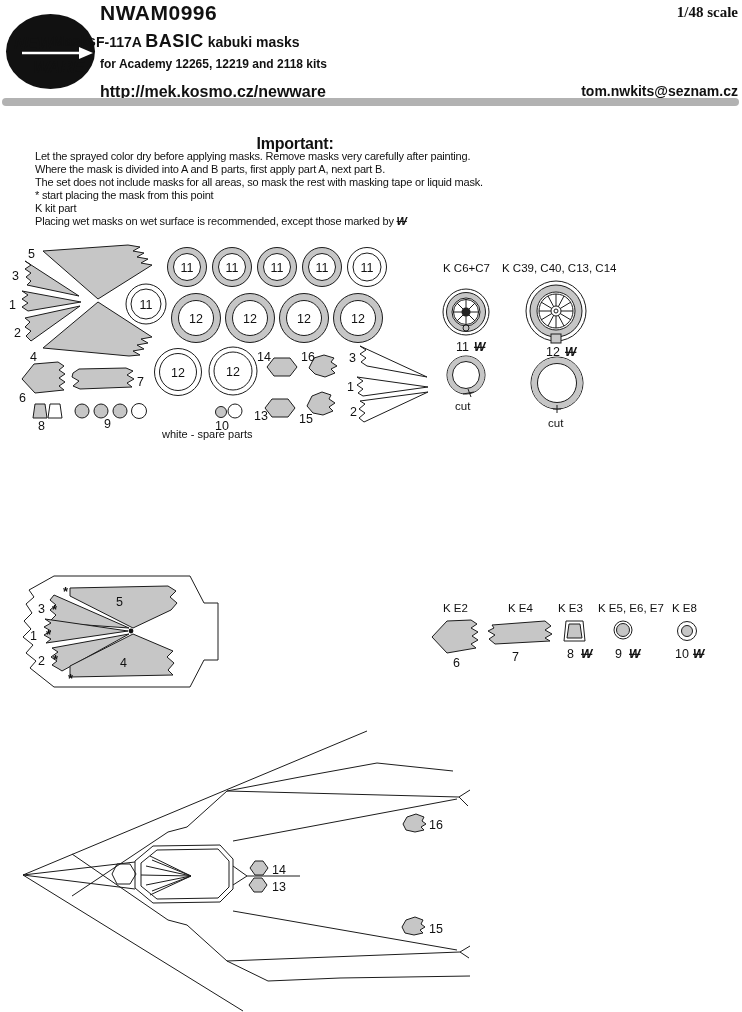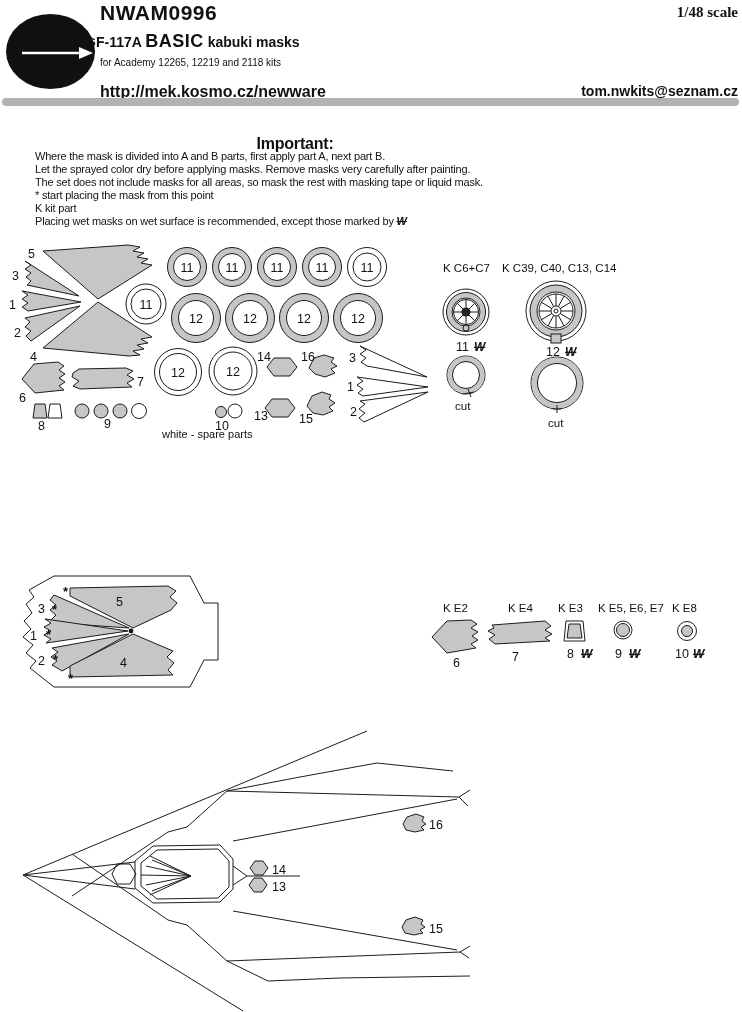--- a/index.html
+++ b/index.html
@@ -4,21 +4,21 @@
 <style>
   html,body{margin:0;padding:0;background:#fff;}
   body{width:742px;height:1012px;position:relative;overflow:hidden;
        font-family:"Liberation Sans",sans-serif;color:#111;}
   .abs{position:absolute;}
   
   .code{left:100px;top:1px;font-size:21px;font-weight:bold;letter-spacing:.5px;}
   .scale{right:4px;top:4px;font-size:15px;font-weight:bold;font-family:Liberation Serif, serif;}
   .titleline{left:96px;top:31px;font-size:14px;font-weight:bold;}
   .titleline .basic{font-size:18px;letter-spacing:.5px;}
-  .subtitle{left:100px;top:57px;font-size:10px;font-weight:normal;}
+  .subtitle{left:100px;top:57px;font-size:12px;font-weight:bold;}
   .url{left:100px;top:83px;font-size:16px;font-weight:bold;}
   .email{right:4px;top:83px;font-size:14px;font-weight:bold;margin-left:48px;}
   .divider{left:2px;top:98px;width:737px;height:8px;background:#b2b2b2;border-radius:4px;}
   
   .logo{left:5px;top:13px;width:91px;height:77px;}
   
   .important{left:35px;top:137px;font-size:11px;line-height:13px;letter-spacing:-.2px;width:520px;}
   .imp-head{font-weight:bold;font-size:16px;text-align:center;}
   .wet{font-weight:bold;font-style:italic;text-decoration:line-through;}
   
@@ -54,22 +54,22 @@
   <span class="basic">BASIC</span>
   <span>kabuki masks</span>
 </div>
 <div class="abs subtitle">for Academy 12265, 12219 and 2118 kits</div>
 <div class="abs url">http://mek.kosmo.cz/newware</div>
 <div class="abs email">tom.nwkits@seznam.cz</div>
 <div class="abs divider"></div>
 
 <div class="abs important">
   <div class="imp-head">Important:</div>
+  <div>Let the sprayed color dry before applying masks. Remove masks very carefully after painting.</div>
   <div>Where the mask is divided into A and B parts, first apply part A, next part B.</div>
-  <div>Let the sprayed color dry before applying masks. Remove masks very carefully after painting.</div>
   <div>The set does not include masks for all areas, so mask the rest with masking tape or liquid mask.</div>
   <div>* start placing the mask from this point</div>
   <div>K kit part</div>
   <div>
     <span>Placing wet masks on wet surface is recommended, except those marked by</span>
     <span class="wet">W</span>
   </div>
 </div>
 
 <svg class="abs" style="left:0;top:0" width="742" height="1012" viewBox="0 0 742 1012">

